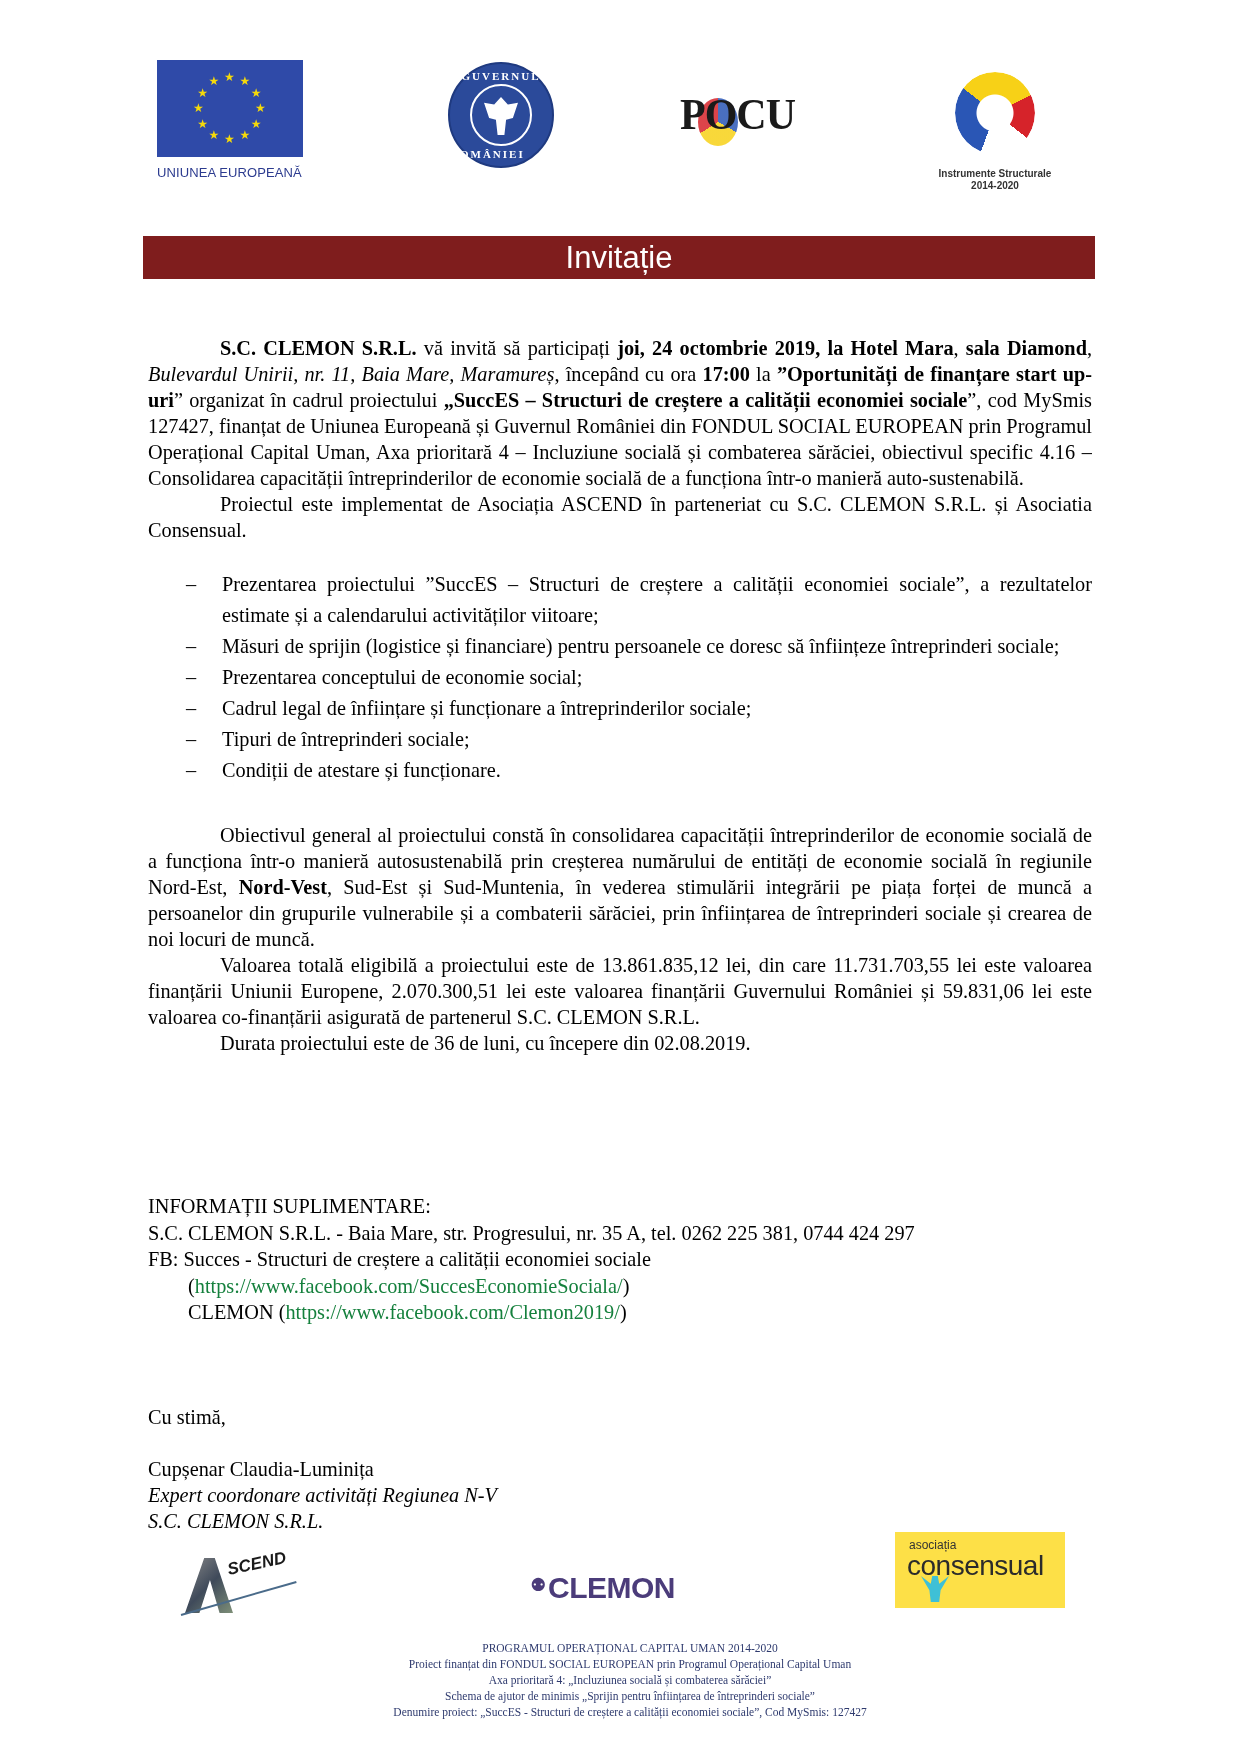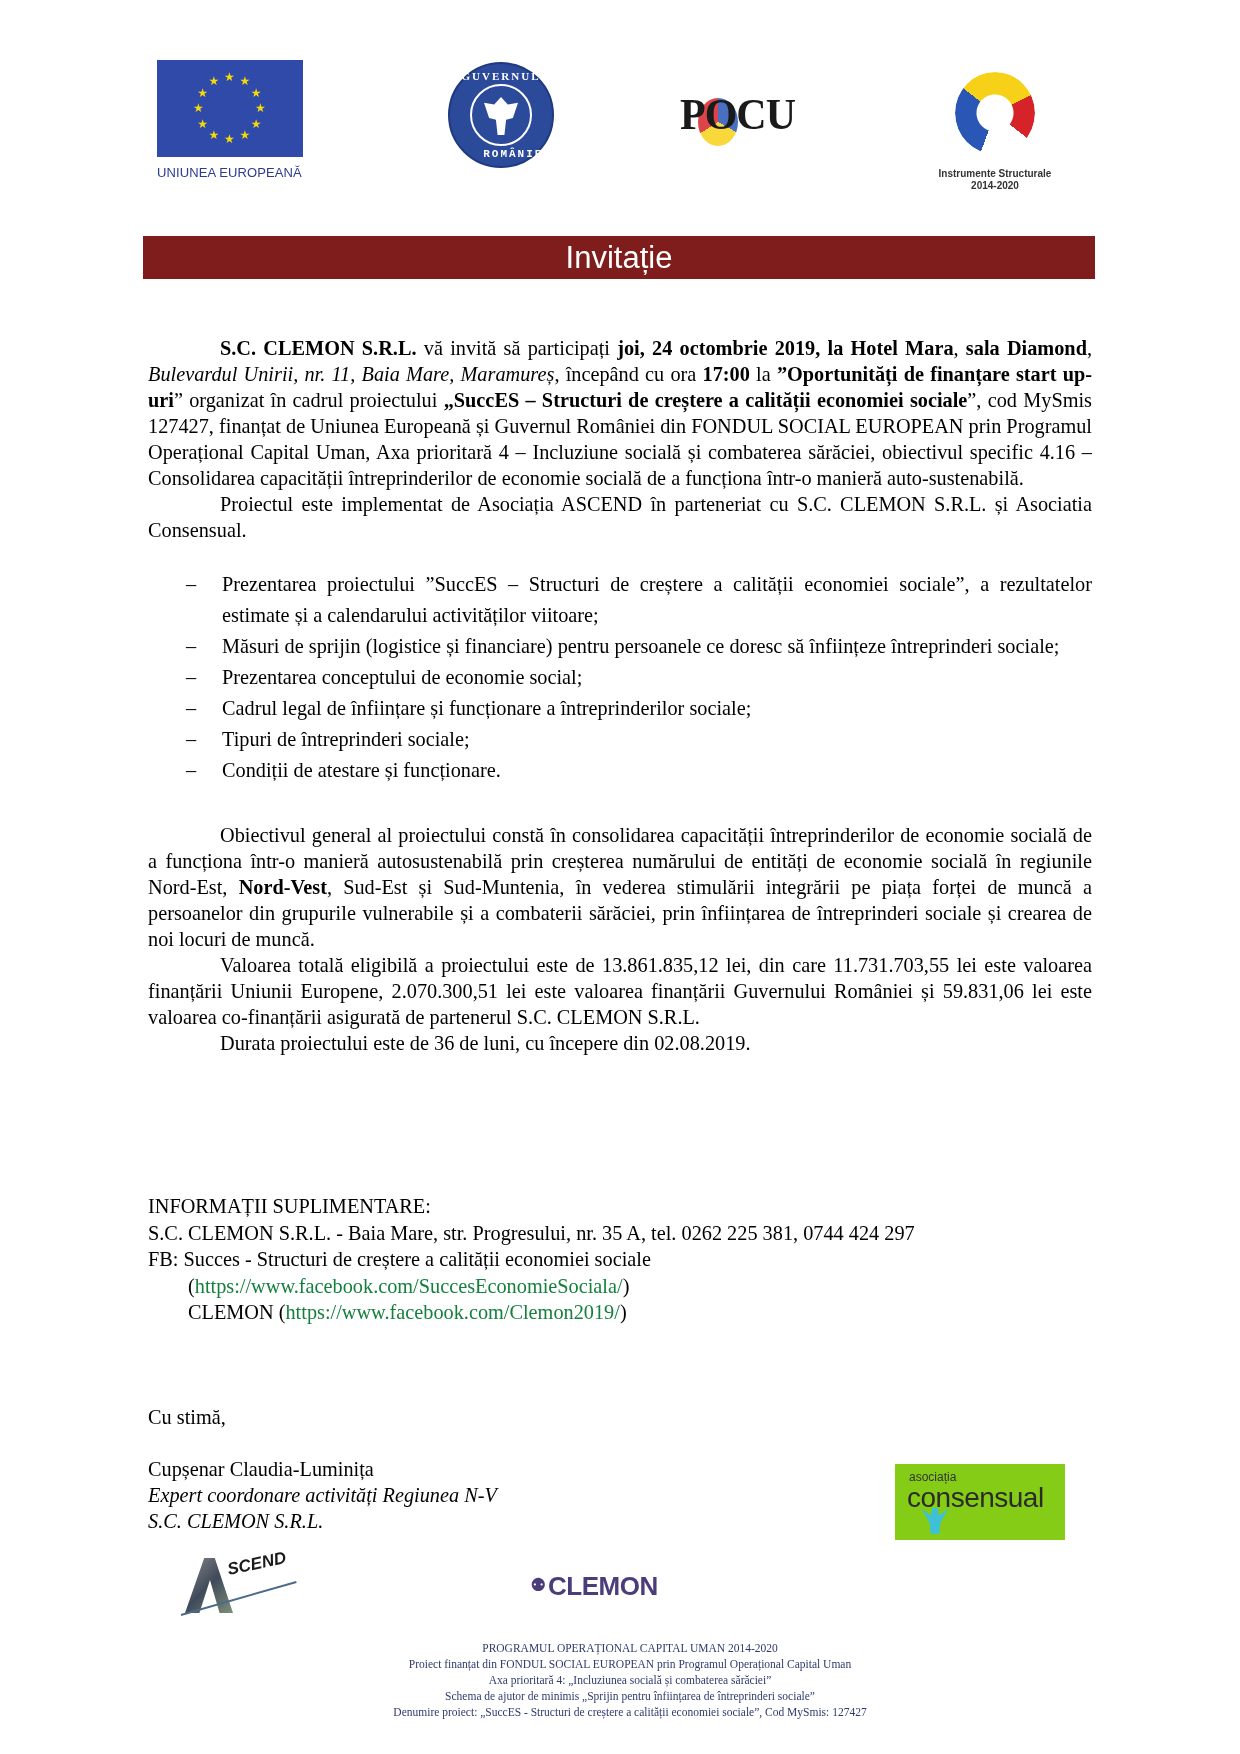--- a/index.html
+++ b/index.html
@@ -15,22 +15,22 @@
 
   .logo-gov { left: 448px; top: 62px; width: 110px; height: 110px; }
   .gov-circle { width: 106px; height: 106px; border-radius: 50%; background: #2b4a9a; position: relative;
                 border: 2px solid #1f3a80; box-sizing: border-box; }
   .gov-inner { position: absolute; left: 20px; top: 20px; width: 62px; height: 62px; border-radius: 50%;
                border: 2px solid #ffffff; box-sizing: border-box; }
   .gov-eagle { position: absolute; left: 34px; top: 33px; width: 34px; height: 38px; background: #ffffff;
                clip-path: polygon(50% 0, 70% 20%, 100% 15%, 85% 55%, 65% 60%, 60% 100%, 40% 100%, 35% 60%, 15% 55%, 0 15%, 30% 20%); }
   .gov-text-top { position: absolute; left: 0; top: 6px; width: 100%; text-align: center; color: #fff;
                   font-family: "Liberation Serif", serif; font-size: 11px; font-weight: bold; letter-spacing: 2px; }
-  .gov-text-bottom { position: absolute; left: 0; bottom: 6px; width: 100%; text-align: right; color: #fff;
-                     font-family: Liberation Mono, monospace; font-size: 11px; font-weight: bold; letter-spacing: 2px; }
+  .gov-text-bottom { position: absolute; left: 0; bottom: 6px; width: 100%; text-align: left; color: #fff;
+                     font-family: Liberation Serif, serif; font-size: 11px; font-weight: bold; letter-spacing: 2px; }
 
   .logo-pocu { left: 680px; top: 80px; width: 130px; height: 70px; }
   .pocu-swoosh { position: absolute; left: 18px; top: 18px; width: 40px; height: 48px; border-radius: 50%;
                  background: conic-gradient(#2a56b5 0 33%, #f7d117 33% 66%, #d6232a 66% 100%); opacity: 0.85; }
   .pocu-text { position: absolute; left: 0; top: 10px; font-family: "Liberation Serif", serif; font-weight: bold;
                font-size: 42px; letter-spacing: -1px; color: #1a1a1a; transform: scaleY(1.05); }
 
   .logo-is { left: 925px; top: 62px; width: 140px; height: 135px; }
   .is-mark { position: absolute; left: 30px; top: 10px; width: 80px; height: 82px; border-radius: 50%;
              background: conic-gradient(from 200deg, #2a56b5 0 30%, #f7d117 30% 62%, #d6232a 62% 80%, transparent 80% 100%);
@@ -61,24 +61,24 @@
   
   .logo-ascend { left: 175px; top: 1548px; width: 130px; height: 80px; }
   .ascend-a { position: absolute; left: 10px; top: 10px; width: 48px; height: 55px;
               background: linear-gradient(135deg, #8a8a8a, #3f4a5a, #7e8f78); clip-path: polygon(40% 0, 62% 0, 100% 100%, 72% 100%, 52% 40%, 30% 100%, 0 100%); }
   .ascend-text { position: absolute; left: 52px; top: 6px; font-family: "Liberation Sans", sans-serif; font-weight: bold; font-style: italic;
                  font-size: 17px; color: #1a1a1a; transform: rotate(-12deg); }
   .ascend-line { position: absolute; left: 6px; top: 66px; width: 120px; height: 2px; background: #4a6b8a; transform: rotate(-16deg); transform-origin: left; }
 
   .logo-clemon { left: 530px; top: 1570px; width: 120px; height: 36px; }
   .clemon-people { position: absolute; left: 0; top: 4px; font-family: "DejaVu Sans", sans-serif; font-size: 18px; color: #4b3c7a; }
-  .clemon-text { position: absolute; left: 18px; top: 1px; font-family: "Liberation Sans", sans-serif; font-weight: bold; font-size: 26px;
+  .clemon-text { position: absolute; left: 18px; top: 1px; font-family: "Liberation Sans", sans-serif; font-weight: bold; font-size: 30px;
                  color: #4b3c7a; letter-spacing: -0.5px; }
 
-  .logo-consensual { left: 895px; top: 1464px; width: 170px; height: 76px; background: #84cc16; }
+  .logo-consensual { left: 895px; top: 1532px; width: 170px; height: 76px; background: #fde047; }
   .cons-small { position: absolute; left: 14px; top: 6px; font-family: "Liberation Sans", sans-serif; font-size: 12px; color: #333; }
   .cons-big { position: absolute; left: 12px; top: 18px; font-family: "Liberation Sans", sans-serif; font-size: 28px; color: #2b2b2b; letter-spacing: -0.5px; }
   .cons-figure { position: absolute; left: 26px; top: 44px; width: 28px; height: 26px; background: #3ec0d6;
                  clip-path: polygon(0 0, 35% 30%, 40% 0, 60% 0, 65% 30%, 100% 0, 70% 55%, 65% 100%, 35% 100%, 30% 55%); }
 
   .footer { left: 360px; top: 1640px; width: 540px; text-align: center; font-family: "Liberation Serif", serif;
             font-size: 11.5px; line-height: 16px; color: #2e3a6e; }
 </style>
 </head>
 <body>

